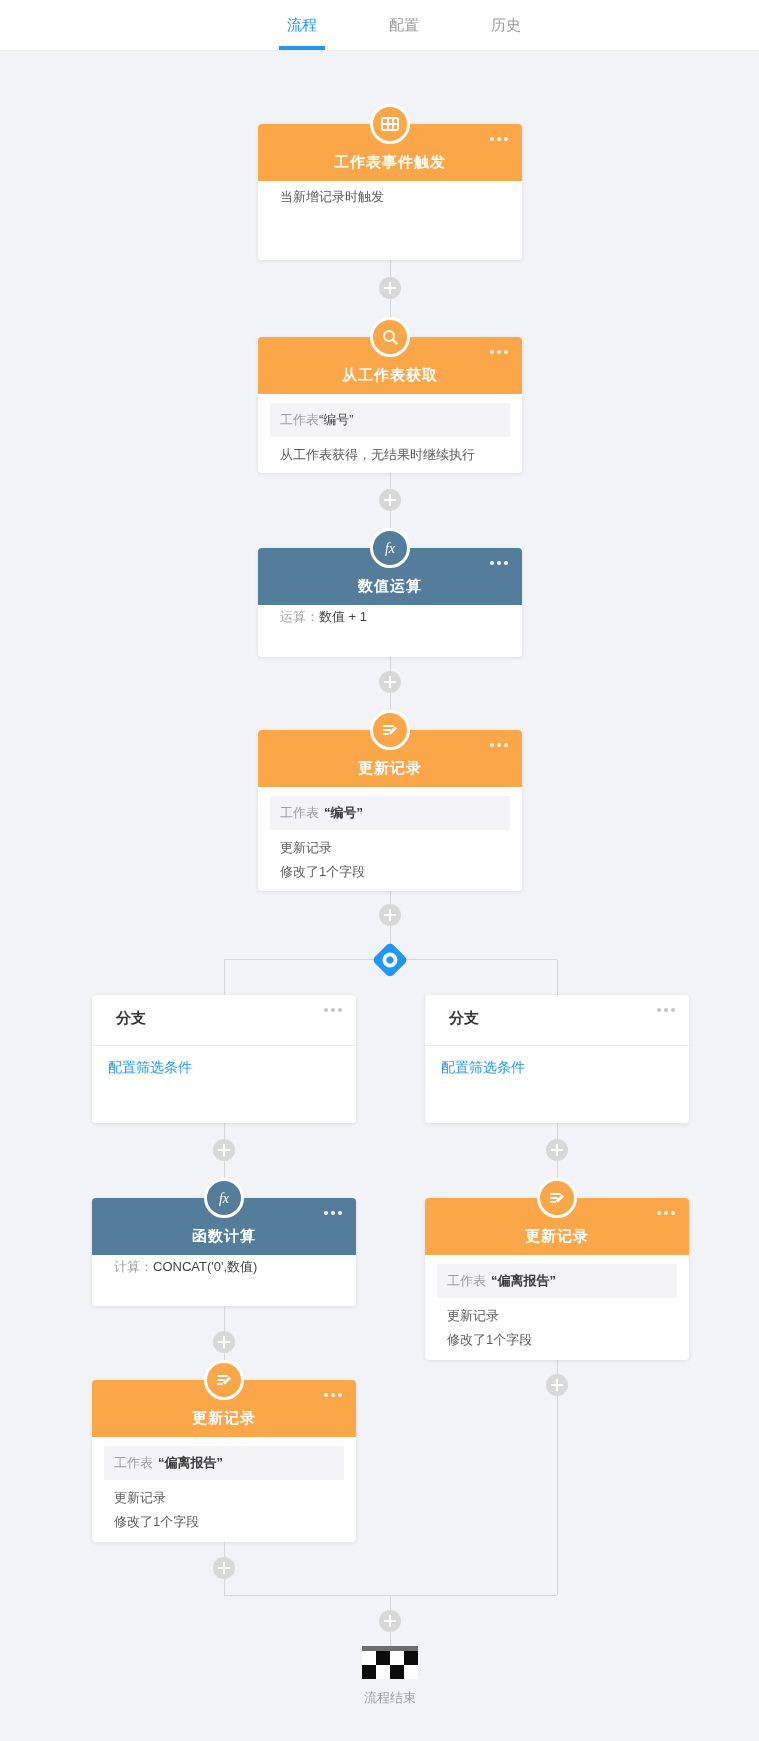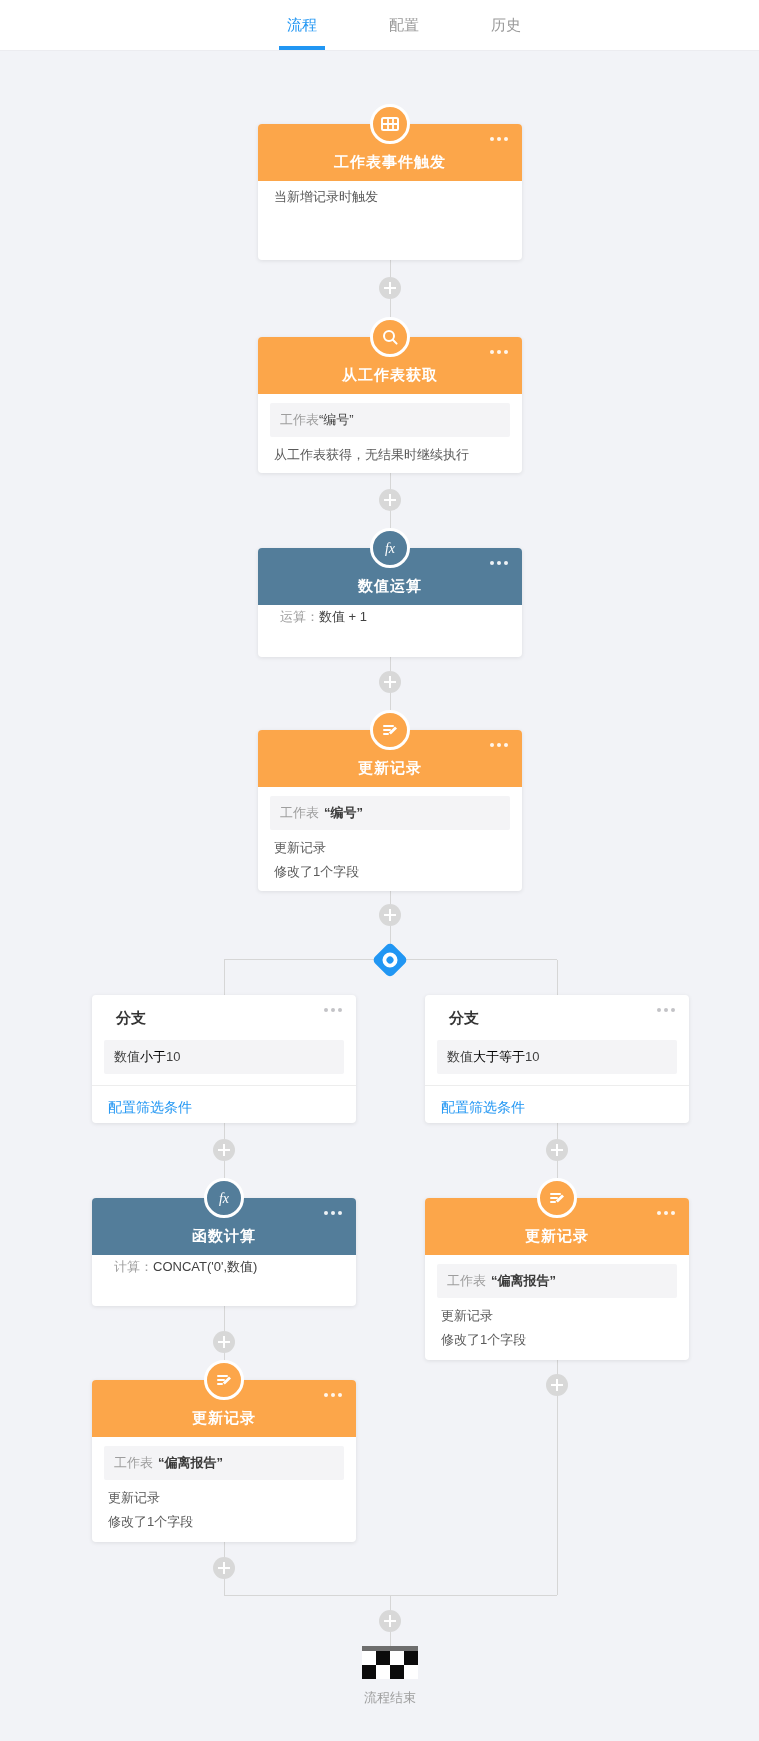--- a/index.html
+++ b/index.html
@@ -29,21 +29,21 @@
   .node-icon.orange{background:#fca64a;}
   .node-icon.blue{background:#537d9a;}
   .node-title{position:absolute;left:0;right:0;bottom:9px;text-align:center;color:#fff;font-size:15px;font-weight:bold;letter-spacing:1px;}
   .more{position:absolute;top:13px;right:14px;display:flex;gap:3px;cursor:pointer;}
   .more i{width:4px;height:4px;border-radius:50%;background:rgba(255,255,255,.9);}
   .more.gray i{background:#c3c3c7;}
   .field-box{margin:9px 12px 2px;background:#f4f4f6;padding:8px 10px;font-size:13px;border-radius:2px;}
   .lbl{color:#9e9e9e;}
   .val{color:#424242;}
   .val.strong{font-weight:bold;margin-left:5px;color:#3a3a3a;}
-  .desc{padding:7px 16px 4px;font-size:13px;color:#5a5a5a;}
+  .desc{padding:7px 22px 4px;font-size:13px;color:#5a5a5a;}
   .desc.last{padding-bottom:12px;}
   .body-line{padding:3px 22px;font-size:13px;color:#424242;}
 
   
   .branch-title{position:relative;padding:14px 24px 6px;font-size:15px;font-weight:bold;color:#333;}
   .branch-box{margin:6px 12px 0;background:#f4f4f6;padding:8px 10px;font-size:13px;border-radius:2px;}
   .branch-divider{margin-top:11px;border-top:1px solid #ededed;}
   .branch-link{padding:13px 16px 14px;font-size:14px;color:#2196f3;cursor:pointer;}
 
   
@@ -186,35 +186,33 @@
 
   <div class="card" style="left:92px;top:995px;height:128px;">
     <div class="branch-title">
       <span>分支</span>
       <span class="more gray">
           <i></i>
           <i></i>
           <i></i>
         </span>
     </div>
-    <div class="branch-box"><span class="val">数值</span><span class="op">小于</span><span class="val">10</span></div>
     <div class="branch-divider"></div>
     <div class="branch-link">配置筛选条件</div>
   </div>
 
   <div class="card" style="left:425px;top:995px;height:128px;">
     <div class="branch-title">
       <span>分支</span>
       <span class="more gray">
           <i></i>
           <i></i>
           <i></i>
         </span>
     </div>
-    <div class="branch-box"><span class="val">数值</span><span class="op">大于等于</span><span class="val">10</span></div>
     <div class="branch-divider"></div>
     <div class="branch-link">配置筛选条件</div>
   </div>
 
   <div class="plus" style="left:213px;top:1139px;"></div>
   <div class="plus" style="left:546px;top:1139px;"></div>
 
   <div class="card" style="left:92px;top:1198px;height:108px;">
     <div class="hdr blue">
       <span class="node-icon blue">

